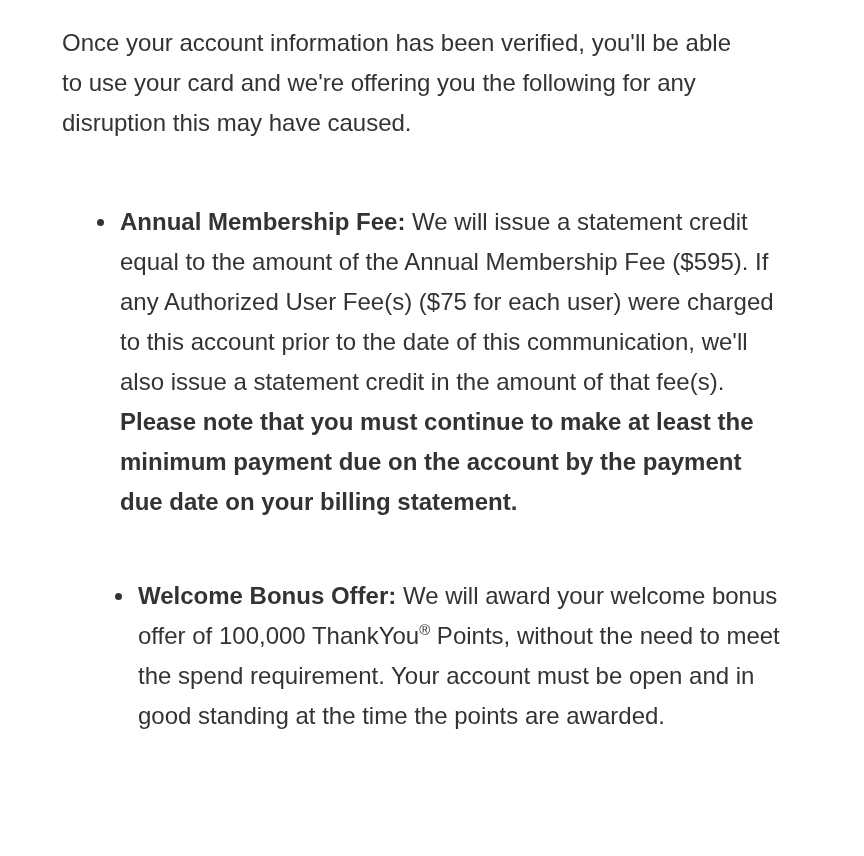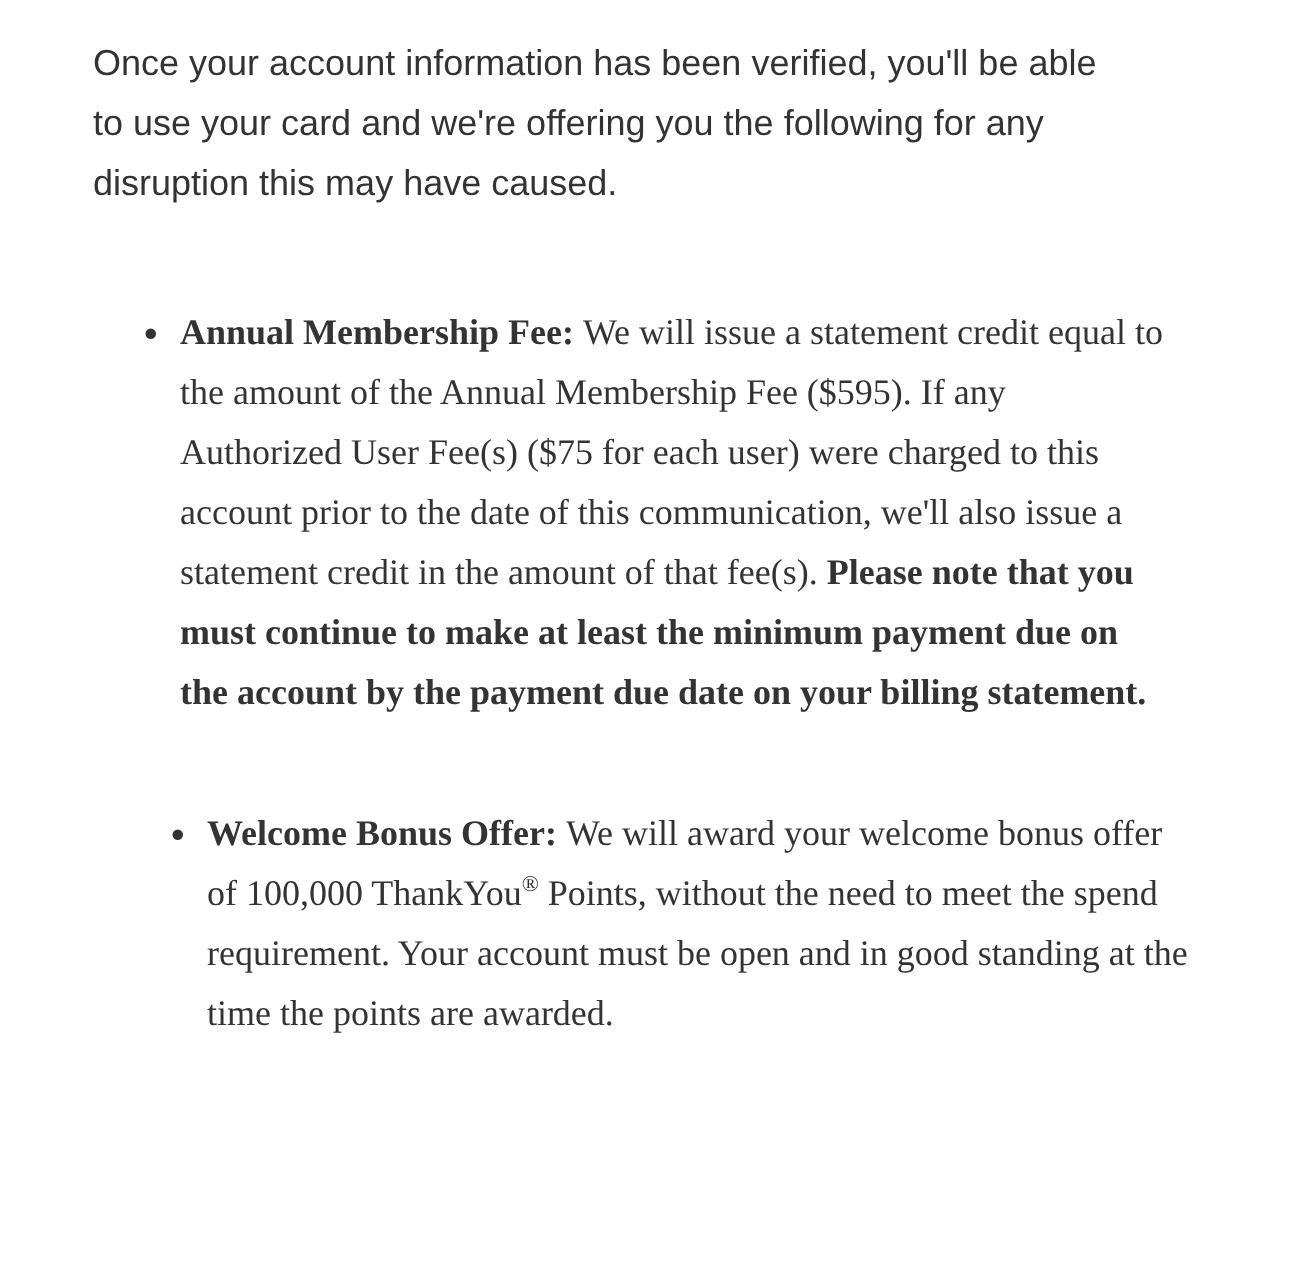--- a/index.html
+++ b/index.html
@@ -26,21 +26,20 @@
     max-width: 685px;
   }
   ul.offers {
     list-style: none;
     margin: 59px 0 0 0;
     padding: 0 0 0 58px;
   }
   ul.offers li {
     position: relative;
     width: 660px;
-    font-family: Liberation Serif, serif;
   }
   ul.offers li + li {
     margin-top: 54px;
     margin-left: 18px;
   }
   ul.offers li::before {
     content: "";
     position: absolute;
     left: -23px;
     top: 17px;

